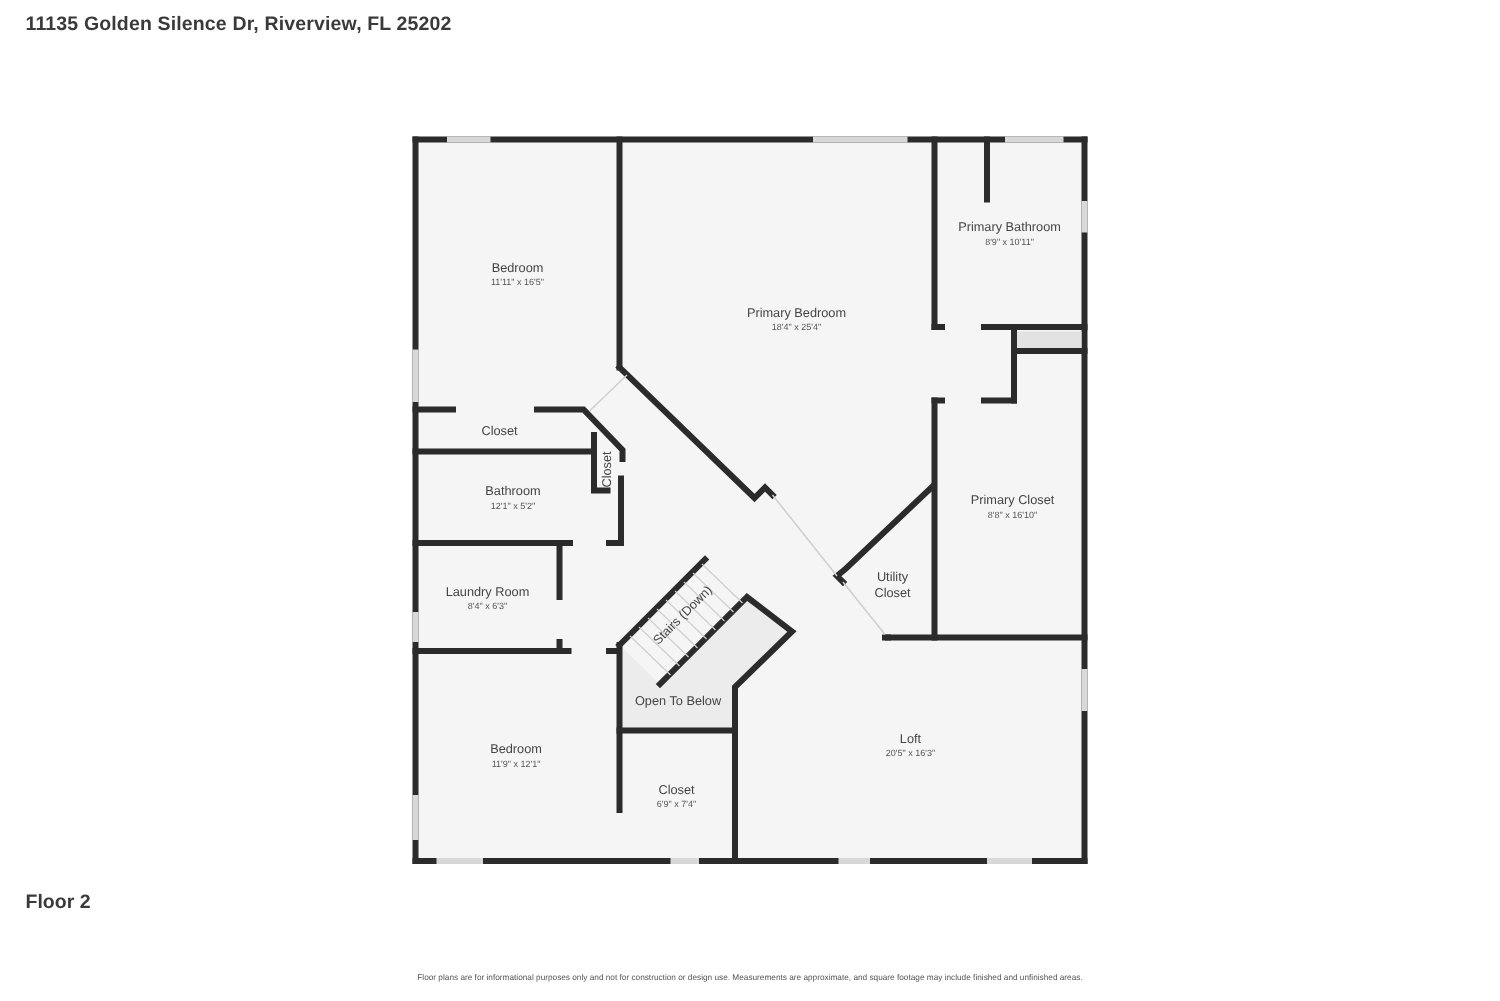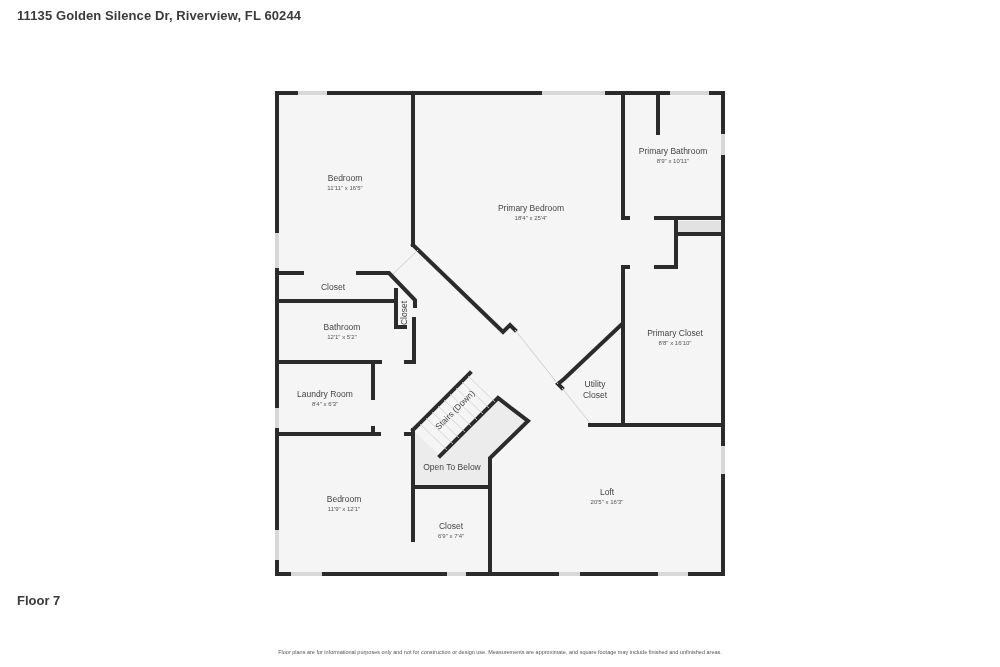--- a/index.html
+++ b/index.html
@@ -10,21 +10,21 @@
     svg.plan { position: absolute; left: 0; top: 0; }
     .room-name { font-size: 8.5px; fill: #444; text-anchor: middle; font-family: "Liberation Sans", "DejaVu Sans", sans-serif; }
     .room-dim { font-size: 6px; fill: #555; text-anchor: middle; font-family: "Liberation Sans", "DejaVu Sans", sans-serif; }
     .wall { stroke: #2b2b2b; stroke-width: 4; fill: none; stroke-linecap: square; }
     .window { stroke: #d8d8d8; stroke-width: 4; fill: none; }
     .door { stroke: #cfcfcf; stroke-width: 1; fill: none; }
   </style>
 </head>
 <body>
 
-<div class="address">11135 Golden Silence Dr, Riverview, FL 60244</div>
+<div class="address">11135 Golden Silence Dr, Riverview, FL 25202</div>
 
 <svg class="plan" width="1000" height="667" viewBox="0 0 1000 667">
 
   <rect x="277" y="93" width="446" height="481" fill="#f5f5f5"></rect>
 
   <polygon points="413,430 413,487 490,487 490,458 528,421 498,397 440,456" fill="#ececec"></polygon>
 
   <g>
     <line class="wall" x1="277" y1="93" x2="723" y2="93"></line>
     <line class="wall" x1="277" y1="93" x2="277" y2="574"></line>
@@ -156,14 +156,14 @@
   <g>
     <text class="room-name" x="451" y="529">Closet</text>
     <text class="room-dim" x="451" y="538">6'9" x 7'4"</text>
   </g>
   <g>
     <text class="room-name" x="607" y="495">Loft</text>
     <text class="room-dim" x="607" y="504">20'5" x 16'3"</text>
   </g>
 </svg>
 
-<div class="floor-label">Floor 7</div>
+<div class="floor-label">Floor 2</div>
 <div class="disclaimer">Floor plans are for informational purposes only and not for construction or design use. Measurements are approximate, and square footage may include finished and unfinished areas.</div>
 
 </body></html>

